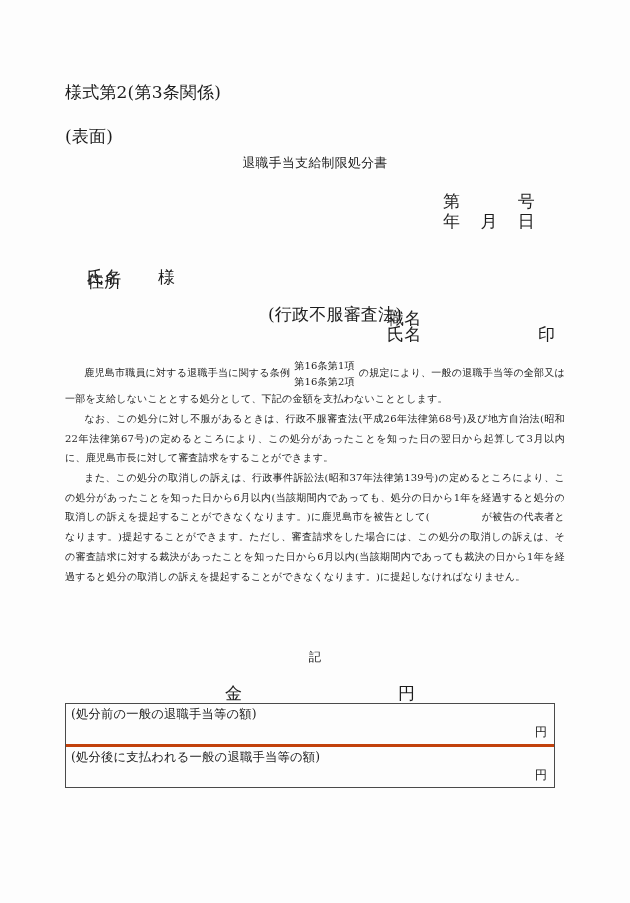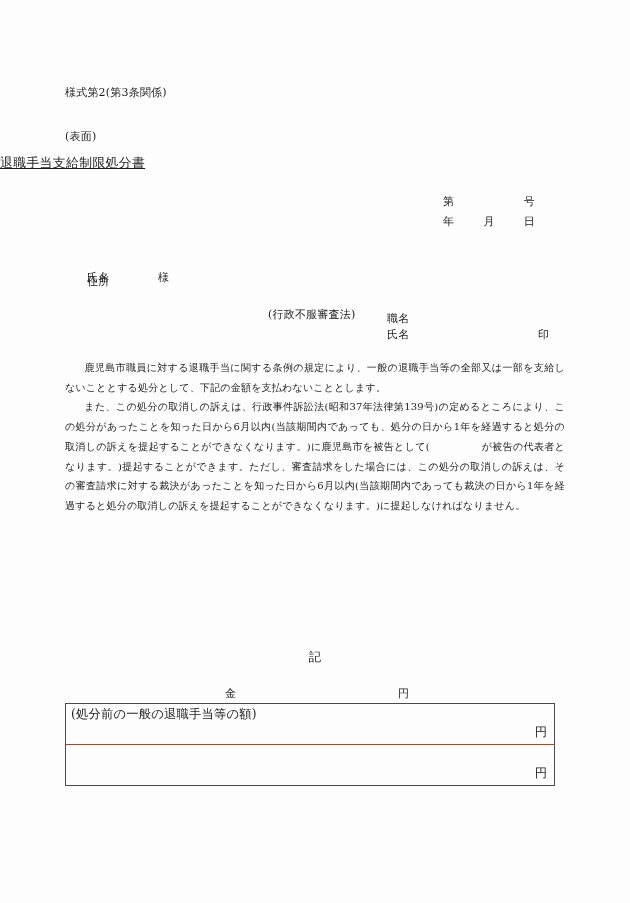--- a/index.html
+++ b/index.html
@@ -6,24 +6,24 @@
   body{
     width:630px;height:903px;
     background:#fcfcfc;
     font-family:"DejaVu Serif","Liberation Serif",serif;
     color:#1c1c1c;
     position:relative;
     overflow:hidden;
   }
   .page{position:absolute;inset:0;background:#fdfdfd;}
   .abs{position:absolute;}
-  .txt{font-size:11px;letter-spacing:0.2px;line-height:19.7px;white-space:nowrap;}
+  .txt{font-size:17px;letter-spacing:0.2px;line-height:19.7px;white-space:nowrap;}
   .form-number{left:65px;top:83px;}
   .side-label{left:65px;top:103px;margin-top:24px;}
-  .doc-title{left:0;right:0;top:155px;text-align:left;font-size:12.8px;letter-spacing:0.4px;white-space:nowrap;text-decoration:underline;}
+  .doc-title{left:0;right:0;top:155px;text-align:center;font-size:12.8px;letter-spacing:0.4px;white-space:nowrap;}
   .doc-no-line{left:443px;top:192px;width:92px;display:flex;justify-content:space-between;}
   .date-line{left:443px;top:212px;width:92px;display:flex;justify-content:space-between;}
   .addr-label{left:87px;top:248px;margin-top:24px;}
   .name-line{left:87px;top:268px;width:300px;}
   .name-line .honorific{position:absolute;left:71px;top:0;}
   .issuer-line1{left:268px;top:305px;width:300px;}
   .issuer-line1 .issuer-title{position:absolute;left:119px;top:4px;}
   .issuer-line2{left:387px;top:325px;width:200px;}
   .issuer-line2 .seal{position:absolute;left:151px;top:0;}
   .body-text{left:65px;top:358px;width:500px;}
@@ -38,21 +38,21 @@
   }
   .ki-heading{left:0;right:0;top:649px;text-align:center;font-size:12.3px;}
   .amount-line{left:0;top:684px;width:630px;height:20px;}
   .amount-line .yen-prefix{position:absolute;left:225px;top:0;}
   .amount-line .yen-unit{position:absolute;left:398px;top:0;}
   .amount-table{
     left:65px;top:703px;width:488px;
     border:1px solid #4a4a4a;background:#fdfdfd;
   }
   .amount-row{position:relative;height:40px;}
-  .amount-row.first{border-bottom:1px solid #c2410c;}
+  .amount-row.first{border-bottom:3px solid #c2410c;}
   .amount-row .row-label{
     position:absolute;left:5px;top:2px;
     font-size:12.3px;letter-spacing:0.2px;white-space:nowrap;
   }
   .amount-row .row-unit{
     position:absolute;right:7px;bottom:3px;
     font-size:12.3px;
   }
 </style>
 </head>
@@ -88,35 +88,37 @@
     <span class="issuer-title">職名</span>
   </div>
 
   <div class="abs txt issuer-line2">
     <span>氏名</span>
     <span class="seal">印</span>
   </div>
 
   <div class="abs body-text">
     <p class="para">
-      <span>　鹿児島市職員に対する退職手当に関する条例</span><span>の規定により、一般の退職手当等の全部又は一部を支給しないこととする処分として、下記の金額を支払わないこととします。</span>
+      <span>　鹿児島市職員に対する退職手当に関する条例</span><span class="provision-stack"><span style="display:block;">第16条第1項</span><span style="display:block;">第16条第2項</span></span><span>の規定により、一般の退職手当等の全部又は一部を支給しないこととする処分として、下記の金額を支払わないこととします。</span>
     </p>
+    <p class="para">　なお、この処分に対し不服があるときは、行政不服審査法(平成26年法律第68号)及び地方自治法(昭和22年法律第67号)の定めるところにより、この処分があったことを知った日の翌日から起算して3月以内に、鹿児島市長に対して審査請求をすることができます。</p>
     <p class="para">　また、この処分の取消しの訴えは、行政事件訴訟法(昭和37年法律第139号)の定めるところにより、この処分があったことを知った日から6月以内(当該期間内であっても、処分の日から1年を経過すると処分の取消しの訴えを提起することができなくなります。)に鹿児島市を被告として(　　　　　が被告の代表者となります。)提起することができます。ただし、審査請求をした場合には、この処分の取消しの訴えは、その審査請求に対する裁決があったことを知った日から6月以内(当該期間内であっても裁決の日から1年を経過すると処分の取消しの訴えを提起することができなくなります。)に提起しなければなりません。</p>
   </div>
 
   <div class="abs ki-heading">記</div>
 
   <div class="abs txt amount-line">
     <span class="yen-prefix">金</span>
     <span class="yen-unit">円</span>
   </div>
 
   <div class="abs amount-table">
     <div class="amount-row first">
       <span class="row-label">(処分前の一般の退職手当等の額)</span>
       <span class="row-unit">円</span>
     </div>
     <div class="amount-row">
+      <span class="row-label">(処分後に支払われる一般の退職手当等の額)</span>
       <span class="row-unit">円</span>
     </div>
   </div>
 
 </div>
 
 </body></html>

